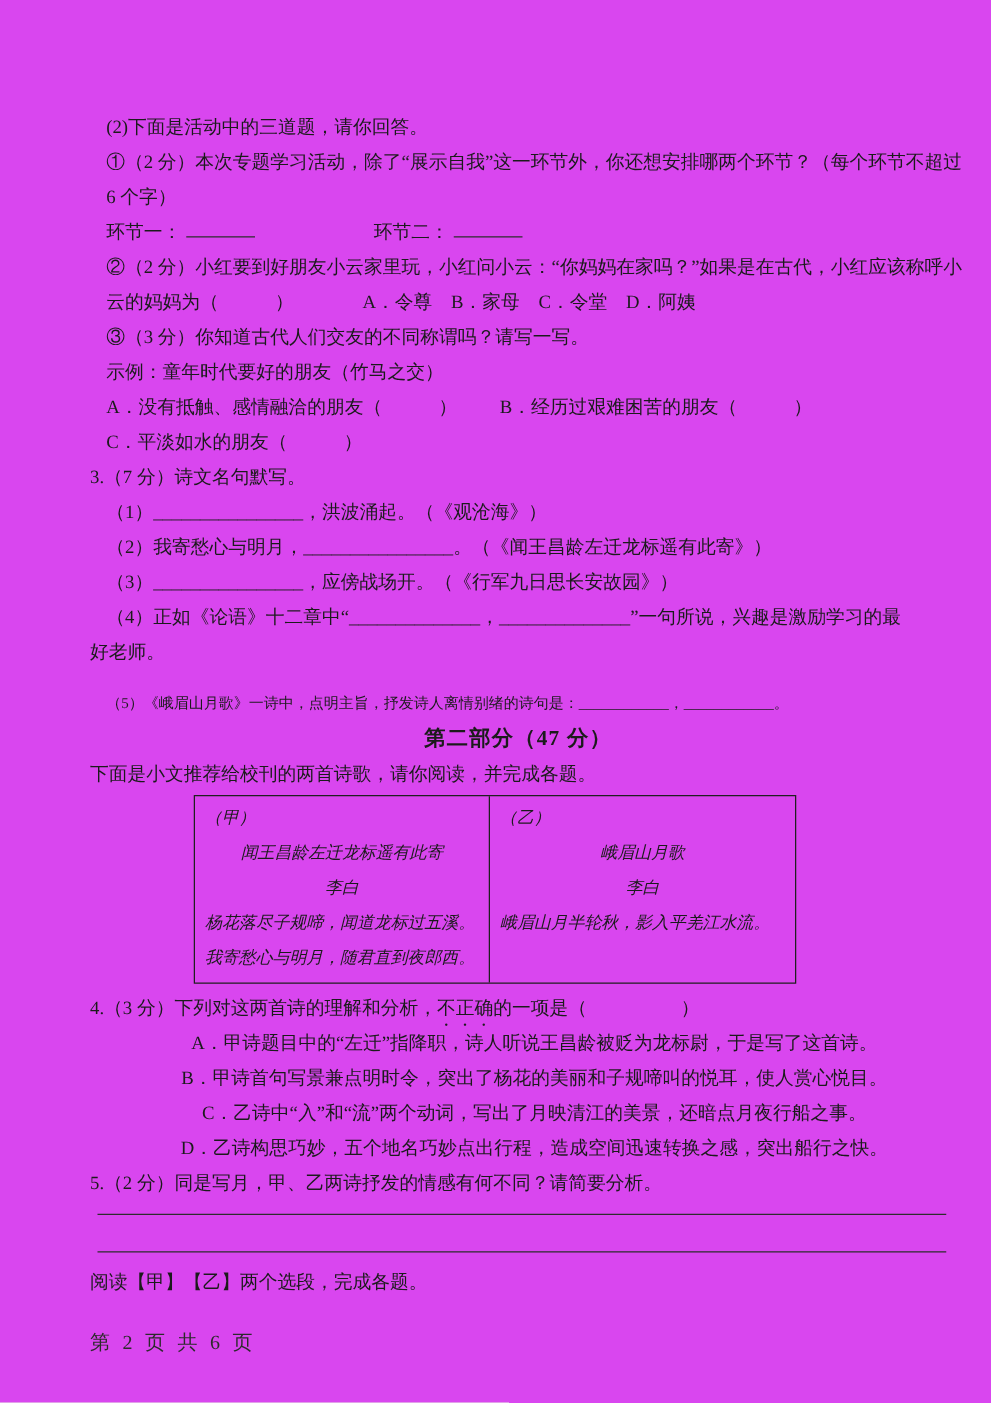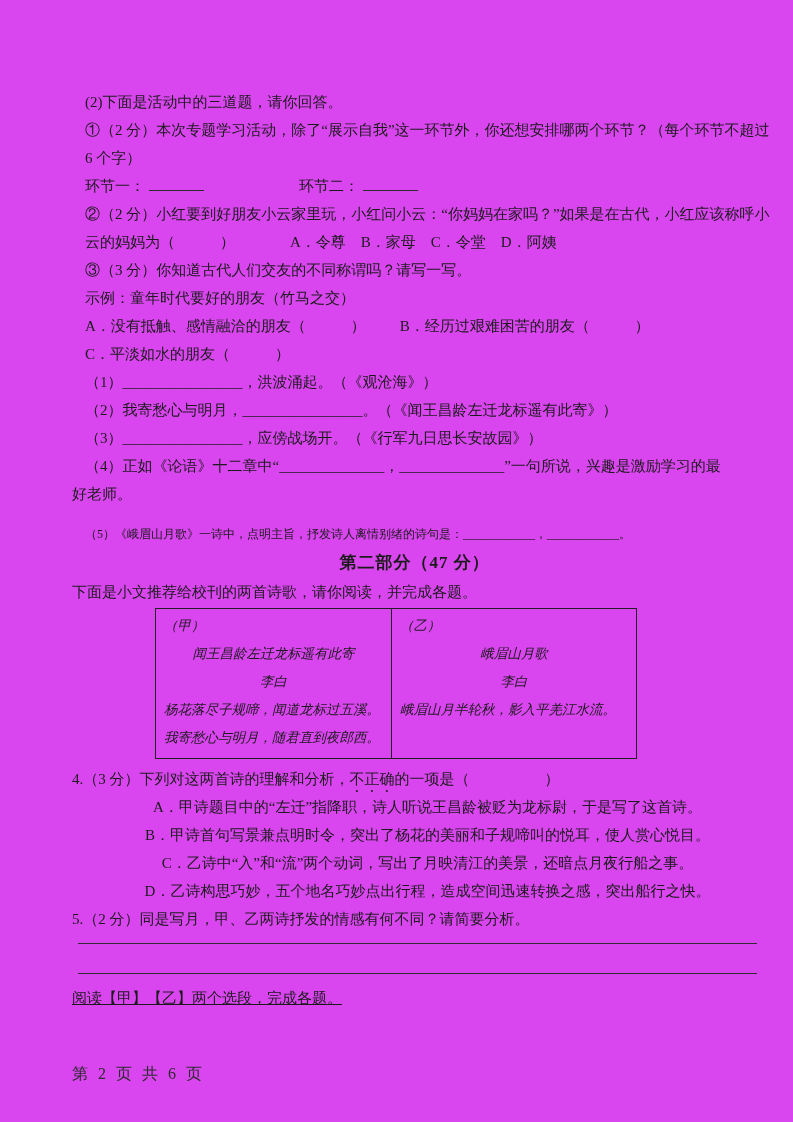--- a/index.html
+++ b/index.html
@@ -78,21 +78,21 @@
   .answer-rule-1 {
     height: 11px;
     border-bottom: 1px solid #2d2d2d;
     margin-left: 6px;
   }
   .answer-rule-2 {
     height: 30px;
     border-bottom: 1px solid #2d2d2d;
     margin-left: 6px;
   }
-  .reading-line { margin-top: 10px; text-decoration: underline; }
+  .reading-line { margin-top: 10px; }
   .footer {
     position: absolute;
     left: 72px;
     top: 1064px;
     font-size: 16px;
     letter-spacing: 3px;
     color: #2b2b2b;
   }
 </style>
 </head>
@@ -111,20 +111,21 @@
     <div class="line indent">
       <span>云的妈妈为（　　　）</span><span class="gap-options">A．令尊　B．家母　C．令堂　D．阿姨</span>
     </div>
     <div class="line indent">③（3 分）你知道古代人们交友的不同称谓吗？请写一写。</div>
     <div class="line indent">示例：童年时代要好的朋友（竹马之交）</div>
     <div class="line indent">
       <span>A．没有抵触、感情融洽的朋友（　　　）</span><span class="gap-optb">B．经历过艰难困苦的朋友（　　　）</span>
     </div>
     <div class="line indent">C．平淡如水的朋友（　　　）</div>
 
+    <div class="line">3.（7 分）诗文名句默写。</div>
     <div class="line indent">（1）________________，洪波涌起。（《观沧海》）</div>
     <div class="line indent">（2）我寄愁心与明月，________________。（《闻王昌龄左迁龙标遥有此寄》）</div>
     <div class="line indent">（3）________________，应傍战场开。（《行军九日思长安故园》）</div>
     <div class="line indent">（4）正如《论语》十二章中“______________，______________”一句所说，兴趣是激励学习的最</div>
     <div class="line">好老师。</div>
     <div class="line indent small-line">（5）《峨眉山月歌》一诗中，点明主旨，抒发诗人离情别绪的诗句是：____________，____________。</div>
 
     <div class="heading-line">第二部分（47 分）</div>
     <div class="line">下面是小文推荐给校刊的两首诗歌，请你阅读，并完成各题。</div>
 

